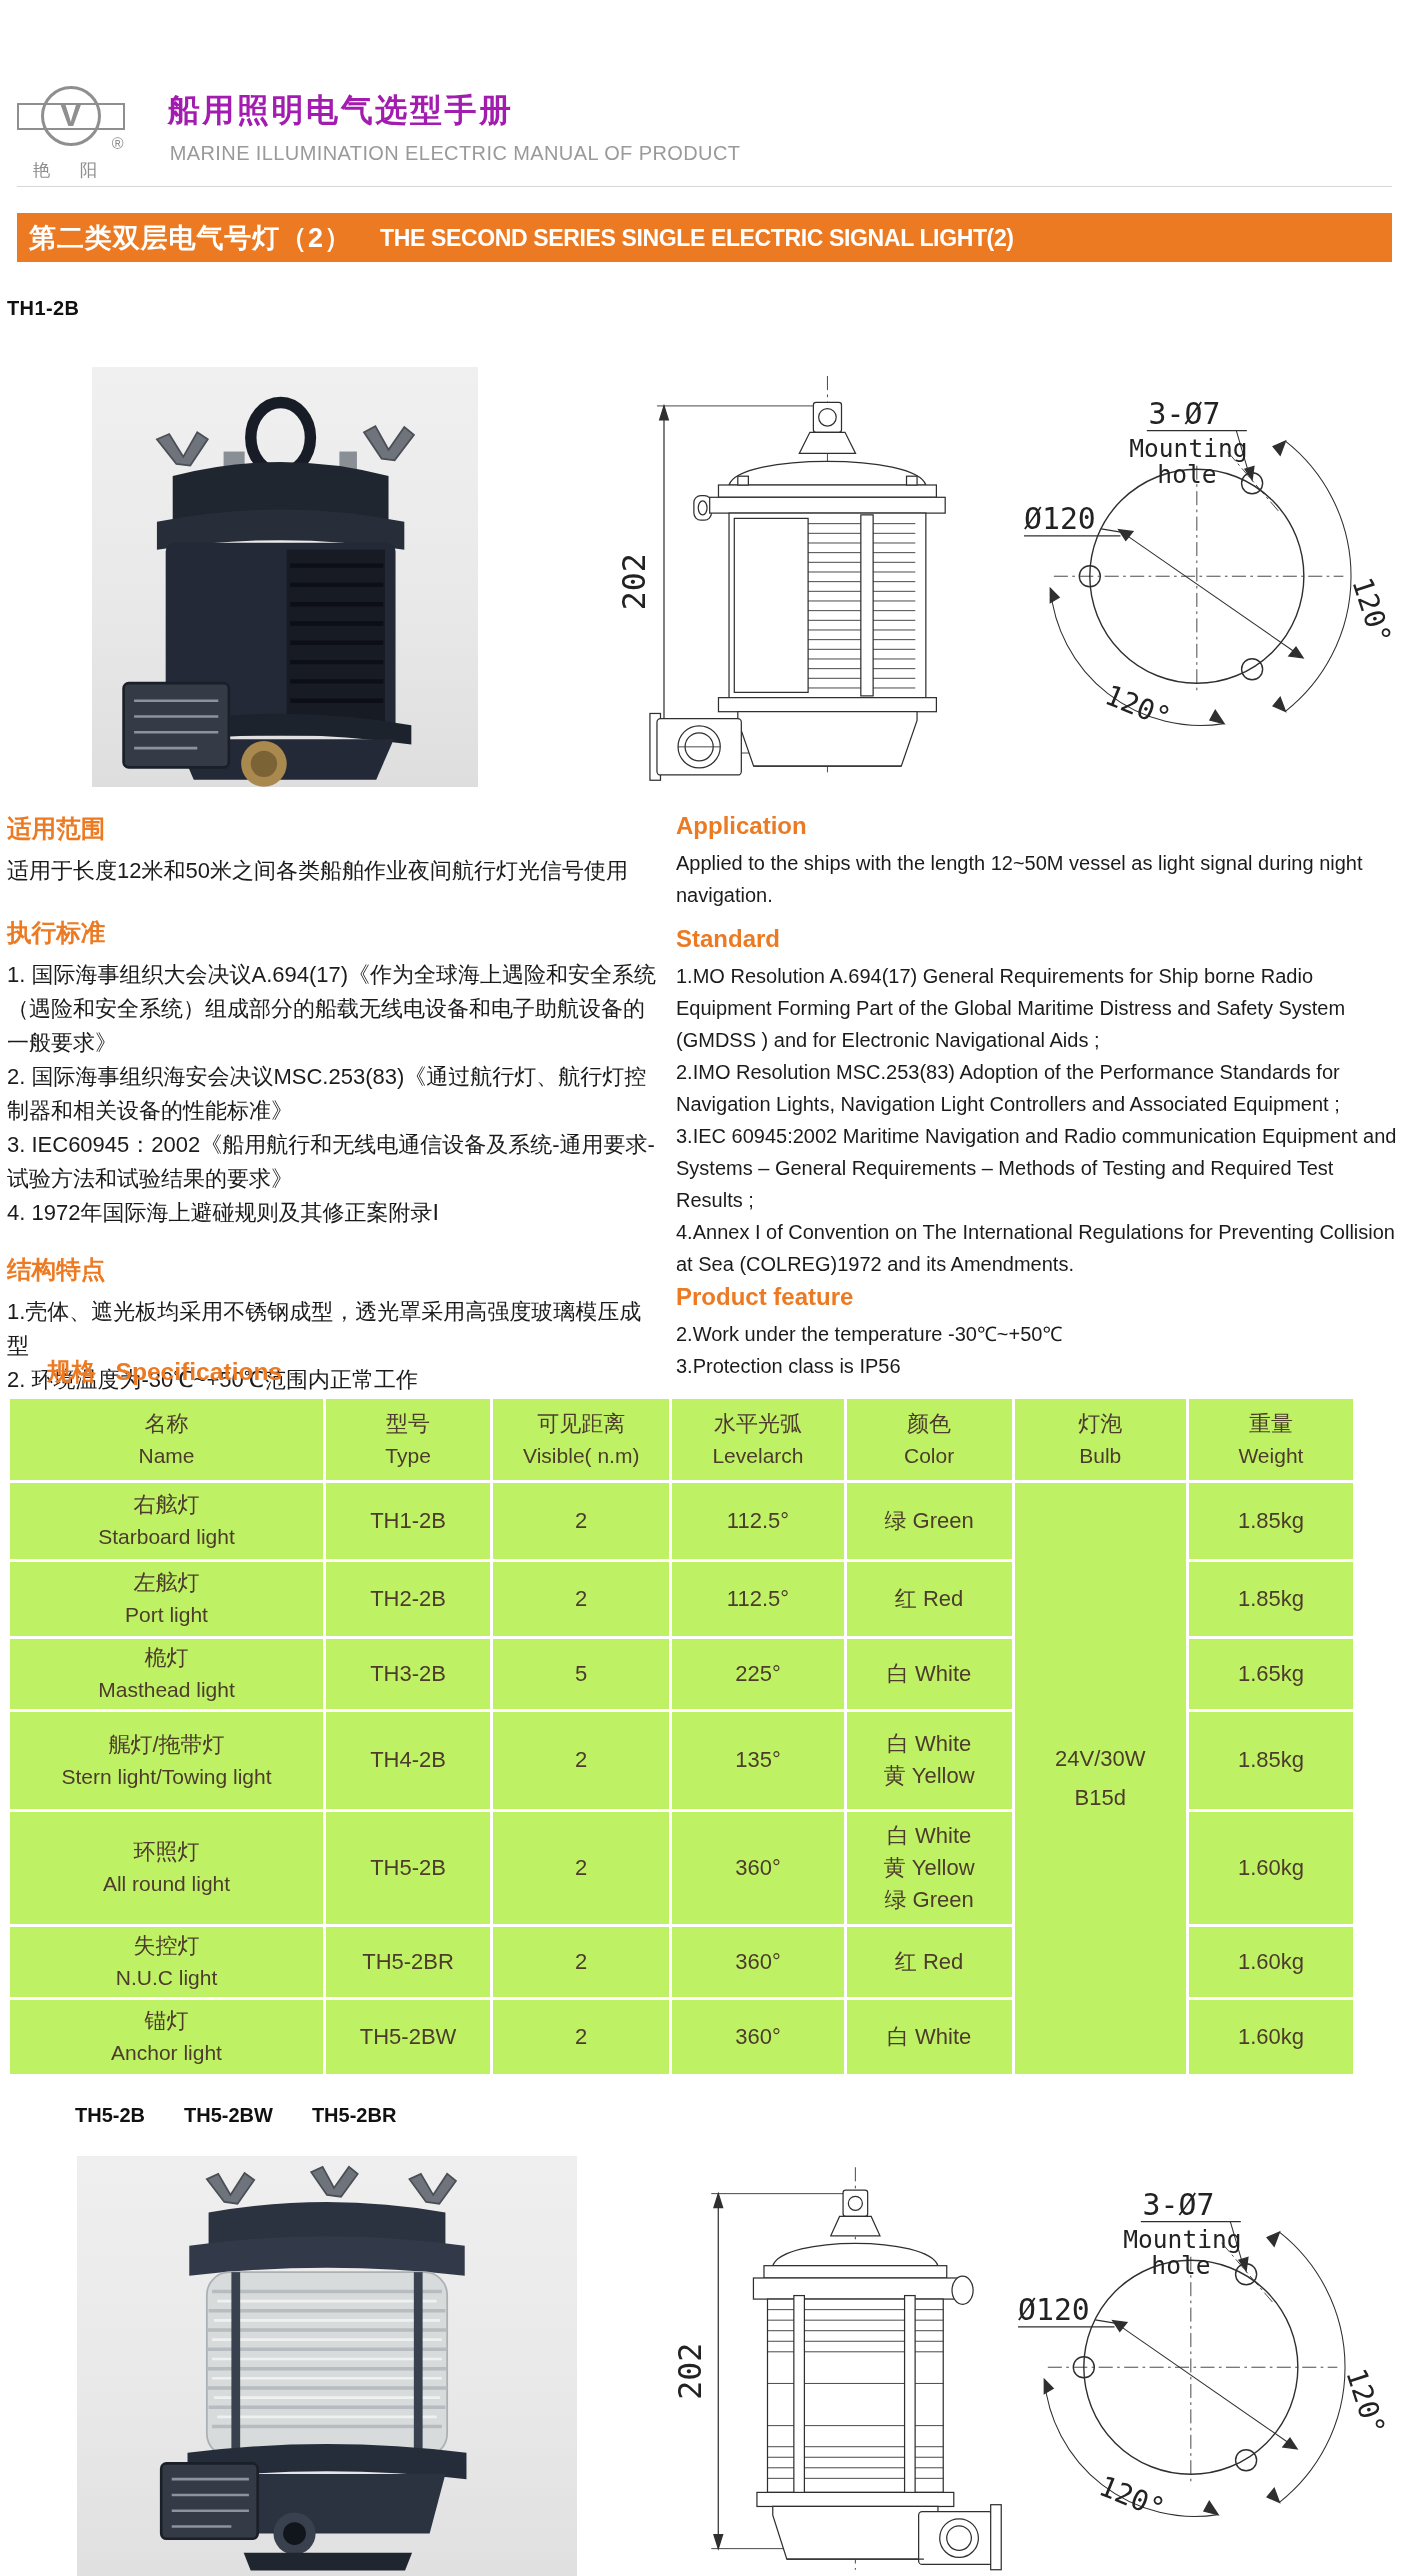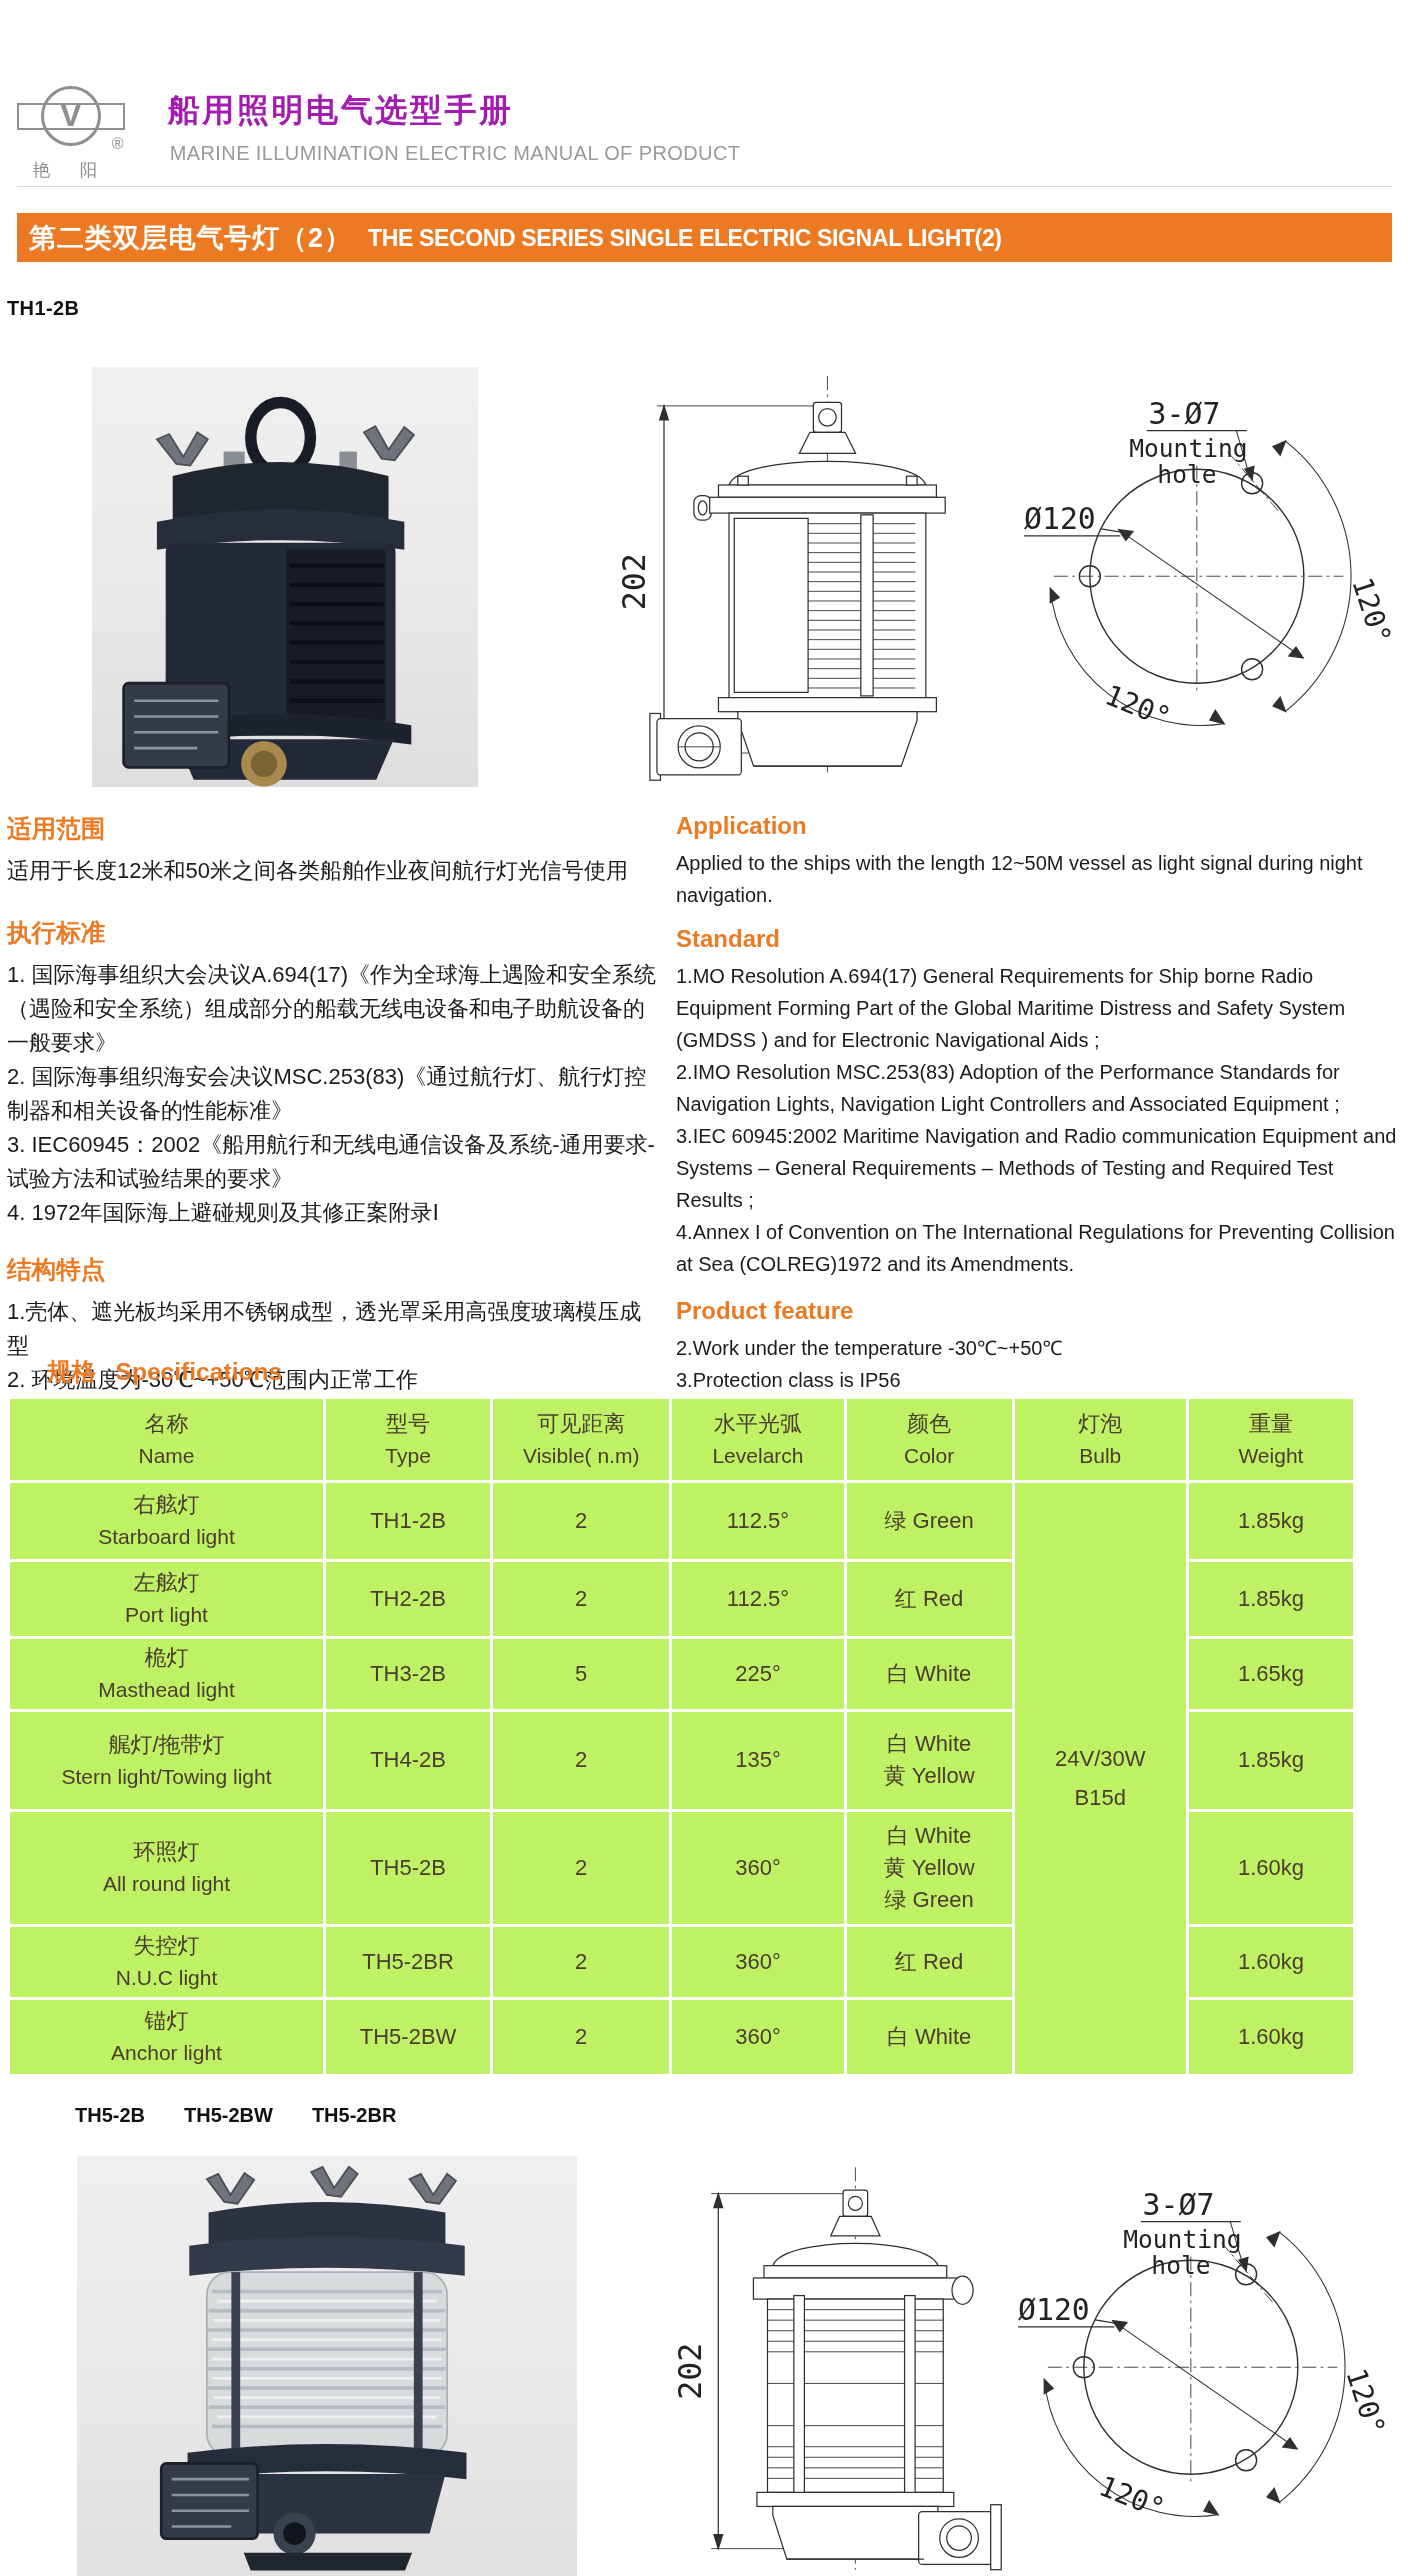--- a/index.html
+++ b/index.html
@@ -12,21 +12,21 @@
   .logo-circle{position:absolute;left:24.6px;top:1.8px;width:54px;height:54px;border:3.5px solid #8f8f8f;border-radius:50%;}
   .logo-band{position:absolute;left:0px;top:19.3px;width:104px;height:23px;background:#fff;border:2.6px solid #8f8f8f;}
   .logo-v{position:absolute;left:32px;top:12.3px;width:44px;text-align:center;font-size:33px;font-weight:bold;color:#8f8f8f;}
   .logo-reg{position:absolute;left:95px;top:51px;font-size:16px;color:#8f8f8f;}
   .logo-cn{position:absolute;left:16px;top:74px;font-size:17.6px;color:#8f8f8f;letter-spacing:12.3px;white-space:nowrap;}
   .hdr-title{position:absolute;left:151px;top:5.3px;font-size:32px;font-weight:bold;color:#a21caf;letter-spacing:2.6px;white-space:nowrap;}
   .hdr-sub{position:absolute;left:153px;top:58px;font-size:20px;color:#9a9a9a;letter-spacing:0.4px;white-space:nowrap;}
 
   
   .banner{position:absolute;left:16.7px;top:213px;width:1375px;height:49px;background:#ec7a23;
-          display:flex;align-items:center;padding:0 12.3px;box-sizing:border-box;gap:16px;}
+          display:flex;align-items:center;padding:0 12.3px;box-sizing:border-box;gap:28px;}
   .banner-cn{font-size:27px;font-weight:bold;color:#fff;letter-spacing:0.9px;white-space:nowrap;}
   .banner-en{font-size:24px;font-weight:bold;color:#fff;letter-spacing:-0.4px;transform:scaleX(.96);transform-origin:left;white-space:nowrap;}
 
   .model-top{position:absolute;left:7px;top:297px;font-size:20px;font-weight:bold;color:#111;letter-spacing:0.4px;}
 
   
   .photo1{position:absolute;left:92px;top:367px;width:386px;height:420px;
           background:linear-gradient(180deg,#f0f0f0 0%,#e9e9e9 55%,#dedede 100%);}
   .photo2{position:absolute;left:77px;top:2156px;width:500px;height:420px;
           background:linear-gradient(180deg,#efefef 0%,#e9e9e9 55%,#e0e0e0 100%);}
@@ -235,21 +235,21 @@
     <div class="sec-h-en">Application</div>
     <div class="en-body">Applied to the ships with the length 12~50M vessel as light signal during night navigation.</div>
     <div class="gap8"></div>
     <div class="sec-h-en">Standard</div>
     <div class="en-list">
         <div>1.MO Resolution A.694(17) General Requirements for Ship borne Radio Equipment Forming Part of the Global Maritime Distress and Safety System (GMDSS ) and for Electronic Navigational Aids ;</div>
         <div>2.IMO Resolution MSC.253(83) Adoption of the Performance Standards for Navigation Lights, Navigation Light Controllers and Associated Equipment ;</div>
         <div>3.IEC 60945:2002 Maritime Navigation and Radio communication Equipment and Systems – General Requirements – Methods of Testing and Required Test Results ;</div>
         <div>4.Annex I of Convention on The International Regulations for Preventing Collision at Sea (COLREG)1972 and its Amendments.</div>
       </div>
-    <div class="sec-h-en" style="margin-top:17px">Product feature</div>
+    <div class="sec-h-en" style="margin-top:3px">Product feature</div>
     <div class="en-list">
         <div>2.Work under the temperature -30℃~+50℃</div>
         <div>3.Protection class is IP56</div>
       </div>
   </div>
 
   <div class="spec-head">
     <span>规格</span><span>Specifications</span>
   </div>
 

